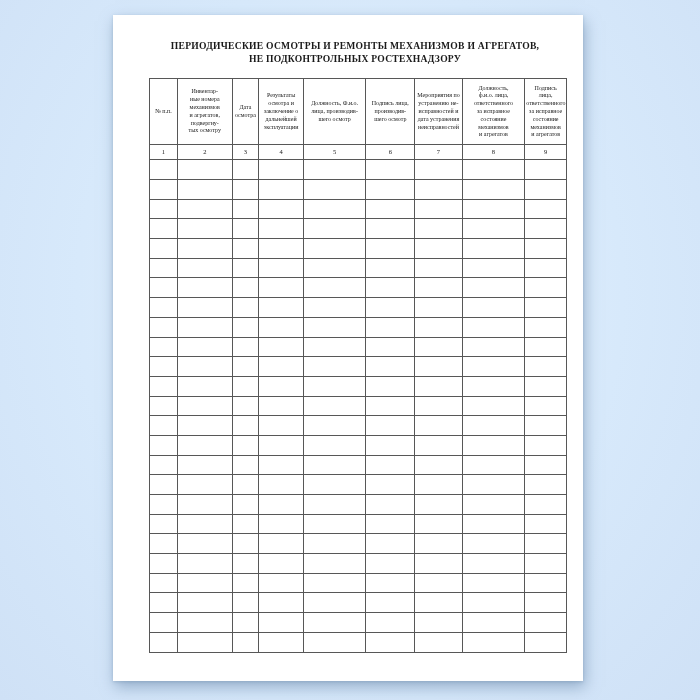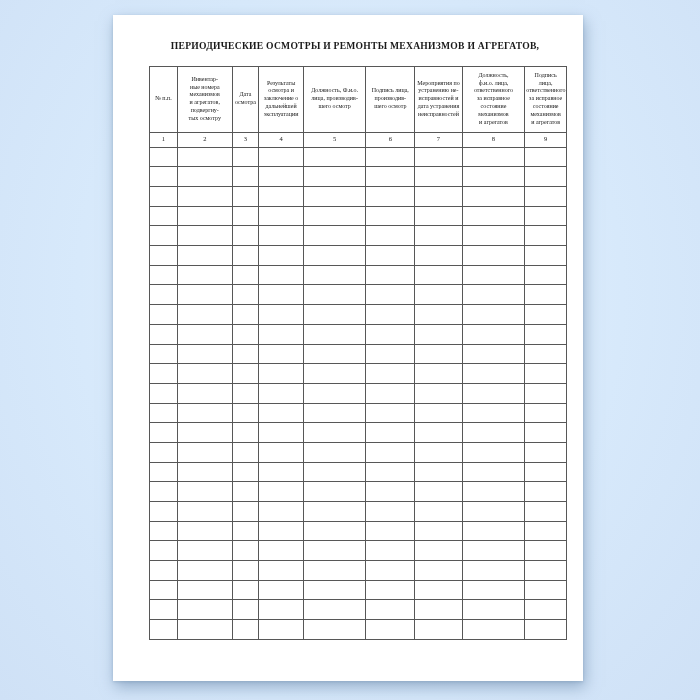--- a/index.html
+++ b/index.html
@@ -62,20 +62,21 @@
   table.log tbody tr.blank td {
     height: 18.7px;
   }
 </style>
 </head>
 <body>
 
 <div class="page">
   <div class="doc-title">
     <div>ПЕРИОДИЧЕСКИЕ ОСМОТРЫ И РЕМОНТЫ МЕХАНИЗМОВ И АГРЕГАТОВ,</div>
+    <div>НЕ ПОДКОНТРОЛЬНЫХ РОСТЕХНАДЗОРУ</div>
   </div>
   <table class="log">
     <colgroup id="log-colgroup">
         <col style="width: 6.7%;">
         <col style="width: 13.1%;">
         <col style="width: 6.4%;">
         <col style="width: 10.7%;">
         <col style="width: 15%;">
         <col style="width: 11.7%;">
         <col style="width: 11.4%;">

